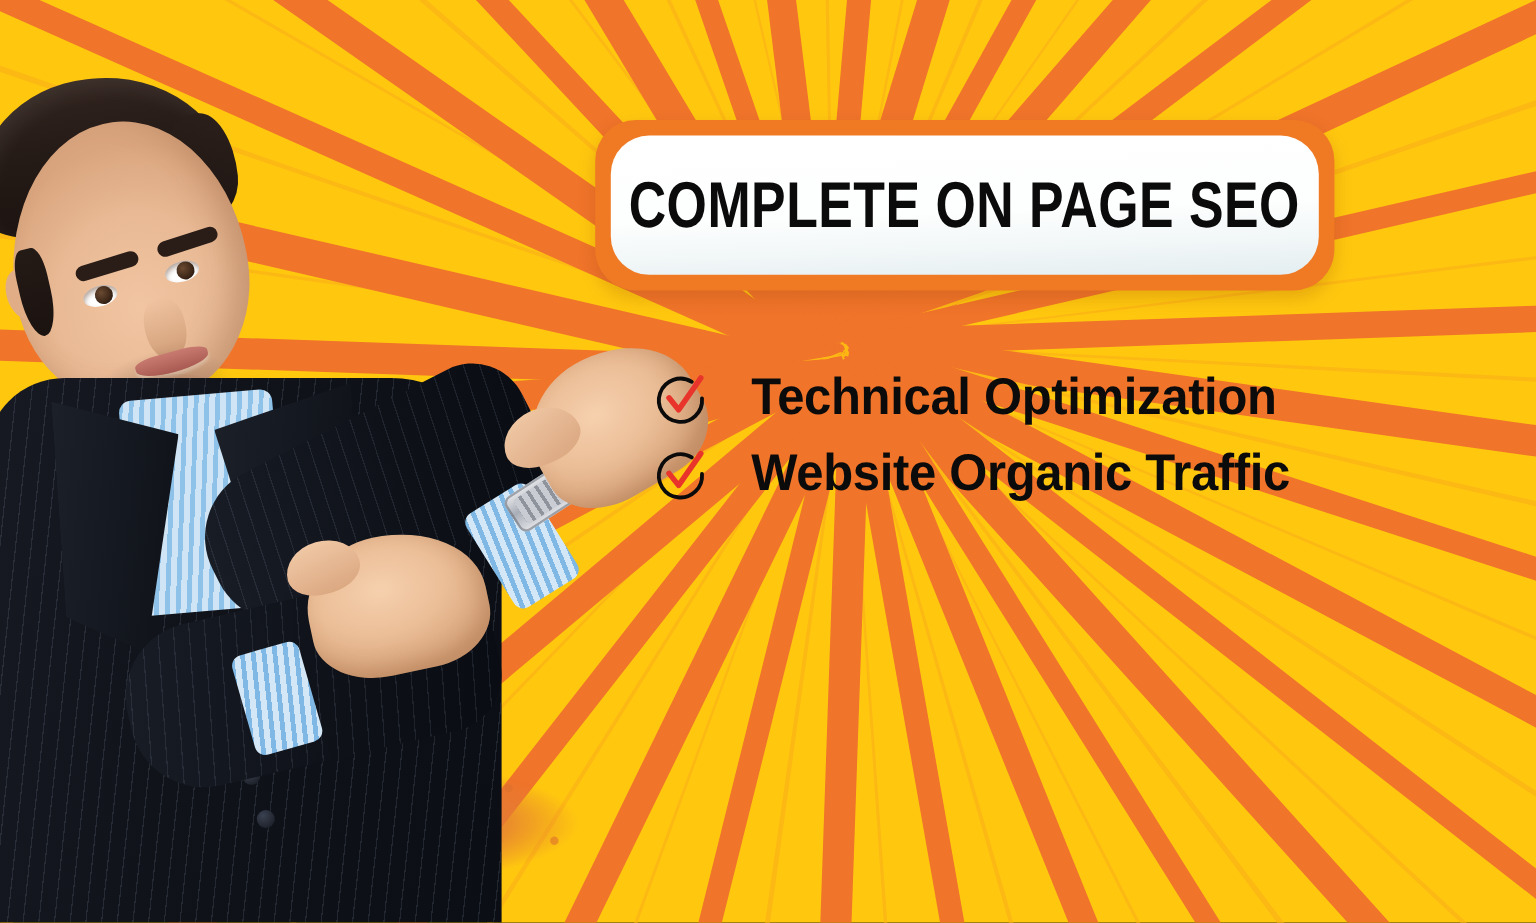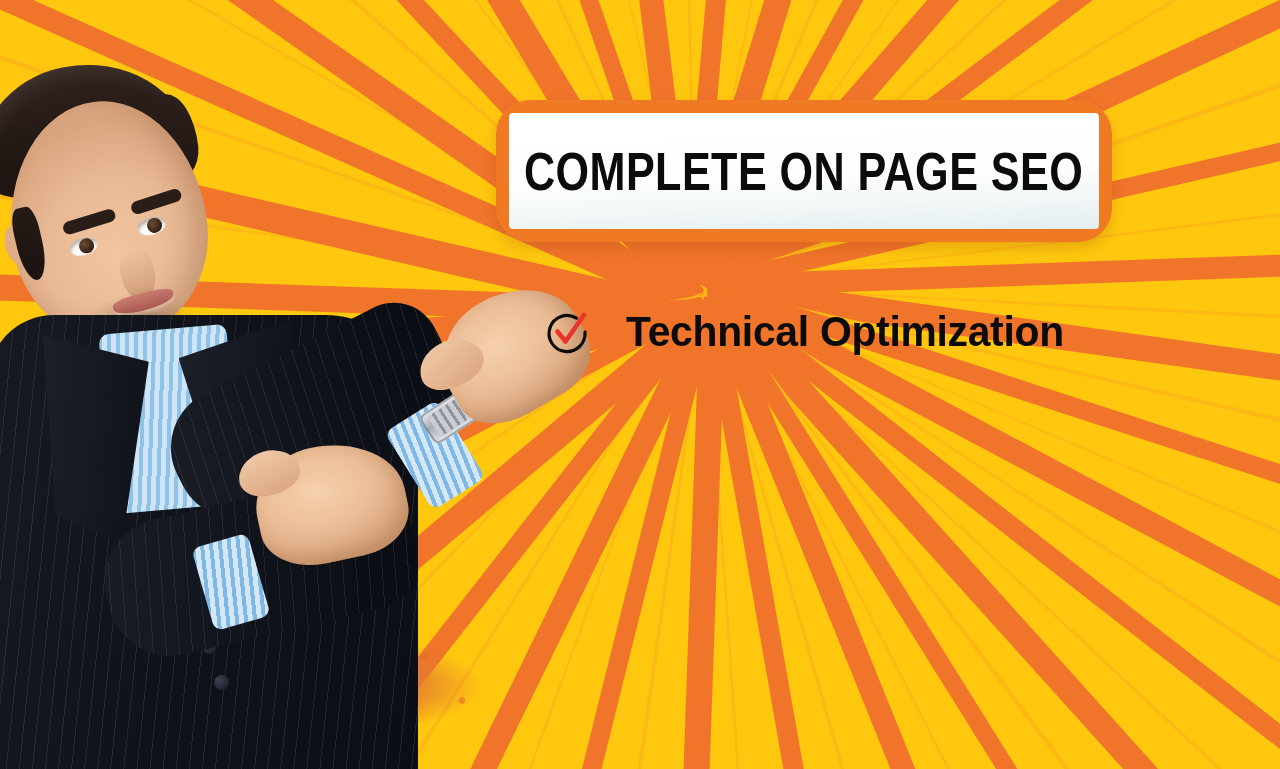--- a/index.html
+++ b/index.html
@@ -157,21 +157,21 @@
   .dot{width:22px;height:22px;border-radius:50%;background:#EE6F2D;}
 
   
   .card{
     position:absolute;left:496px;top:100px;width:616px;height:142px;
     background:#F07A24;border-radius:34px;
     box-shadow:0 6px 14px rgba(140,60,10,.22);
     z-index:20;
   }
   .card-inner{
-    position:absolute;inset:13px;border-radius:4px;
+    position:absolute;inset:13px;border-radius:32px;
     background:linear-gradient(178deg,#FFFFFF 0%,#FDFEFE 54%,#EFF5F6 82%,#E3EDF0 100%);
     display:flex;align-items:center;justify-content:center;
   }
   .card-title{
     font-family:"Liberation Sans", sans-serif;
     font-weight:700;font-size:54px;line-height:1;color:#0B0B0B;
     letter-spacing:.5px;transform:scaleX(.80);transform-origin:center;
     white-space:nowrap;
   }
 
@@ -345,15 +345,24 @@
   <div class="features" id="features">
       <div class="frow">
         <div class="chk">
           <svg viewBox="0 0 42 42">
             <path d="M30.5 7.2A18 18 0 1 0 39 21" fill="none" stroke="#0B0B0B" stroke-width="3.2" stroke-linecap="round"></path>
             <path d="M11.5 20.5 L19.5 30.5 L38 4" fill="none" stroke="#E8342A" stroke-width="4.6" stroke-linecap="round" stroke-linejoin="round"></path>
           </svg>
         </div>
         <div class="flabel">Technical Optimization</div>
       </div>
+      <div class="frow">
+        <div class="chk">
+          <svg viewBox="0 0 42 42">
+            <path d="M30.5 7.2A18 18 0 1 0 39 21" fill="none" stroke="#0B0B0B" stroke-width="3.2" stroke-linecap="round"></path>
+            <path d="M11.5 20.5 L19.5 30.5 L38 4" fill="none" stroke="#E8342A" stroke-width="4.6" stroke-linecap="round" stroke-linejoin="round"></path>
+          </svg>
+        </div>
+        <div class="flabel">Website Organic Traffic</div>
+      </div>
     </div>
 
 </div>
 
 </body></html>

